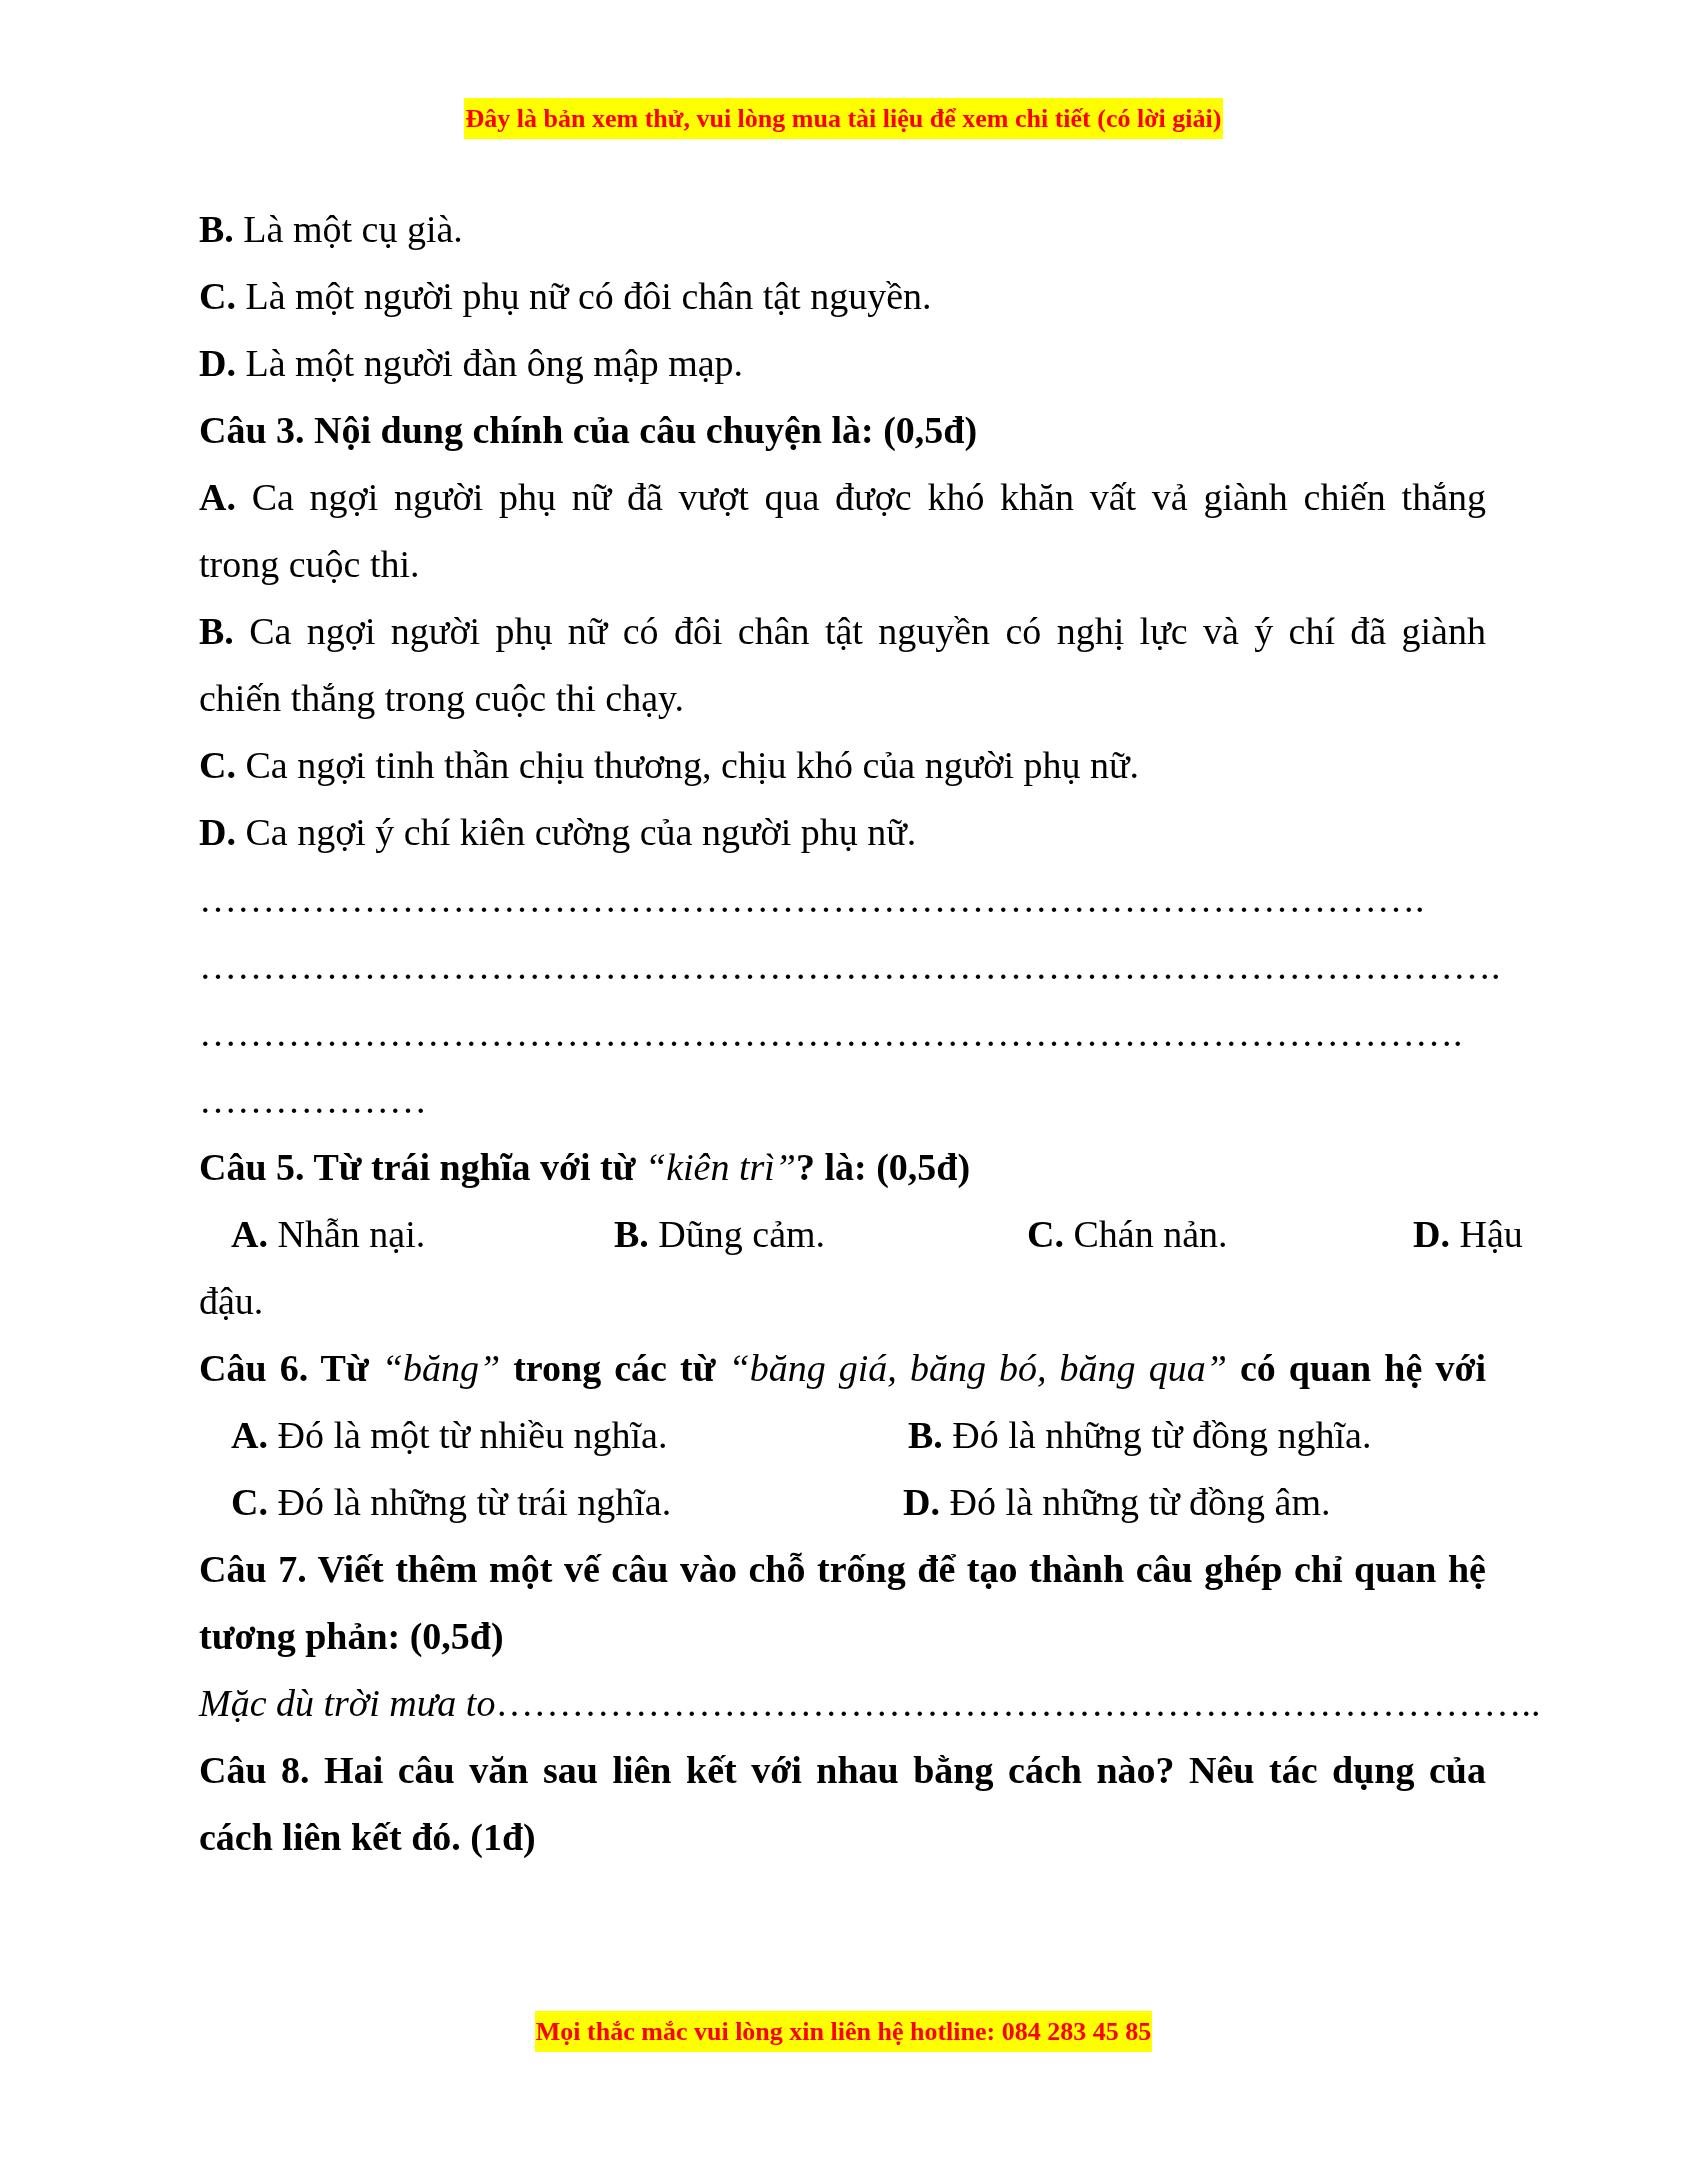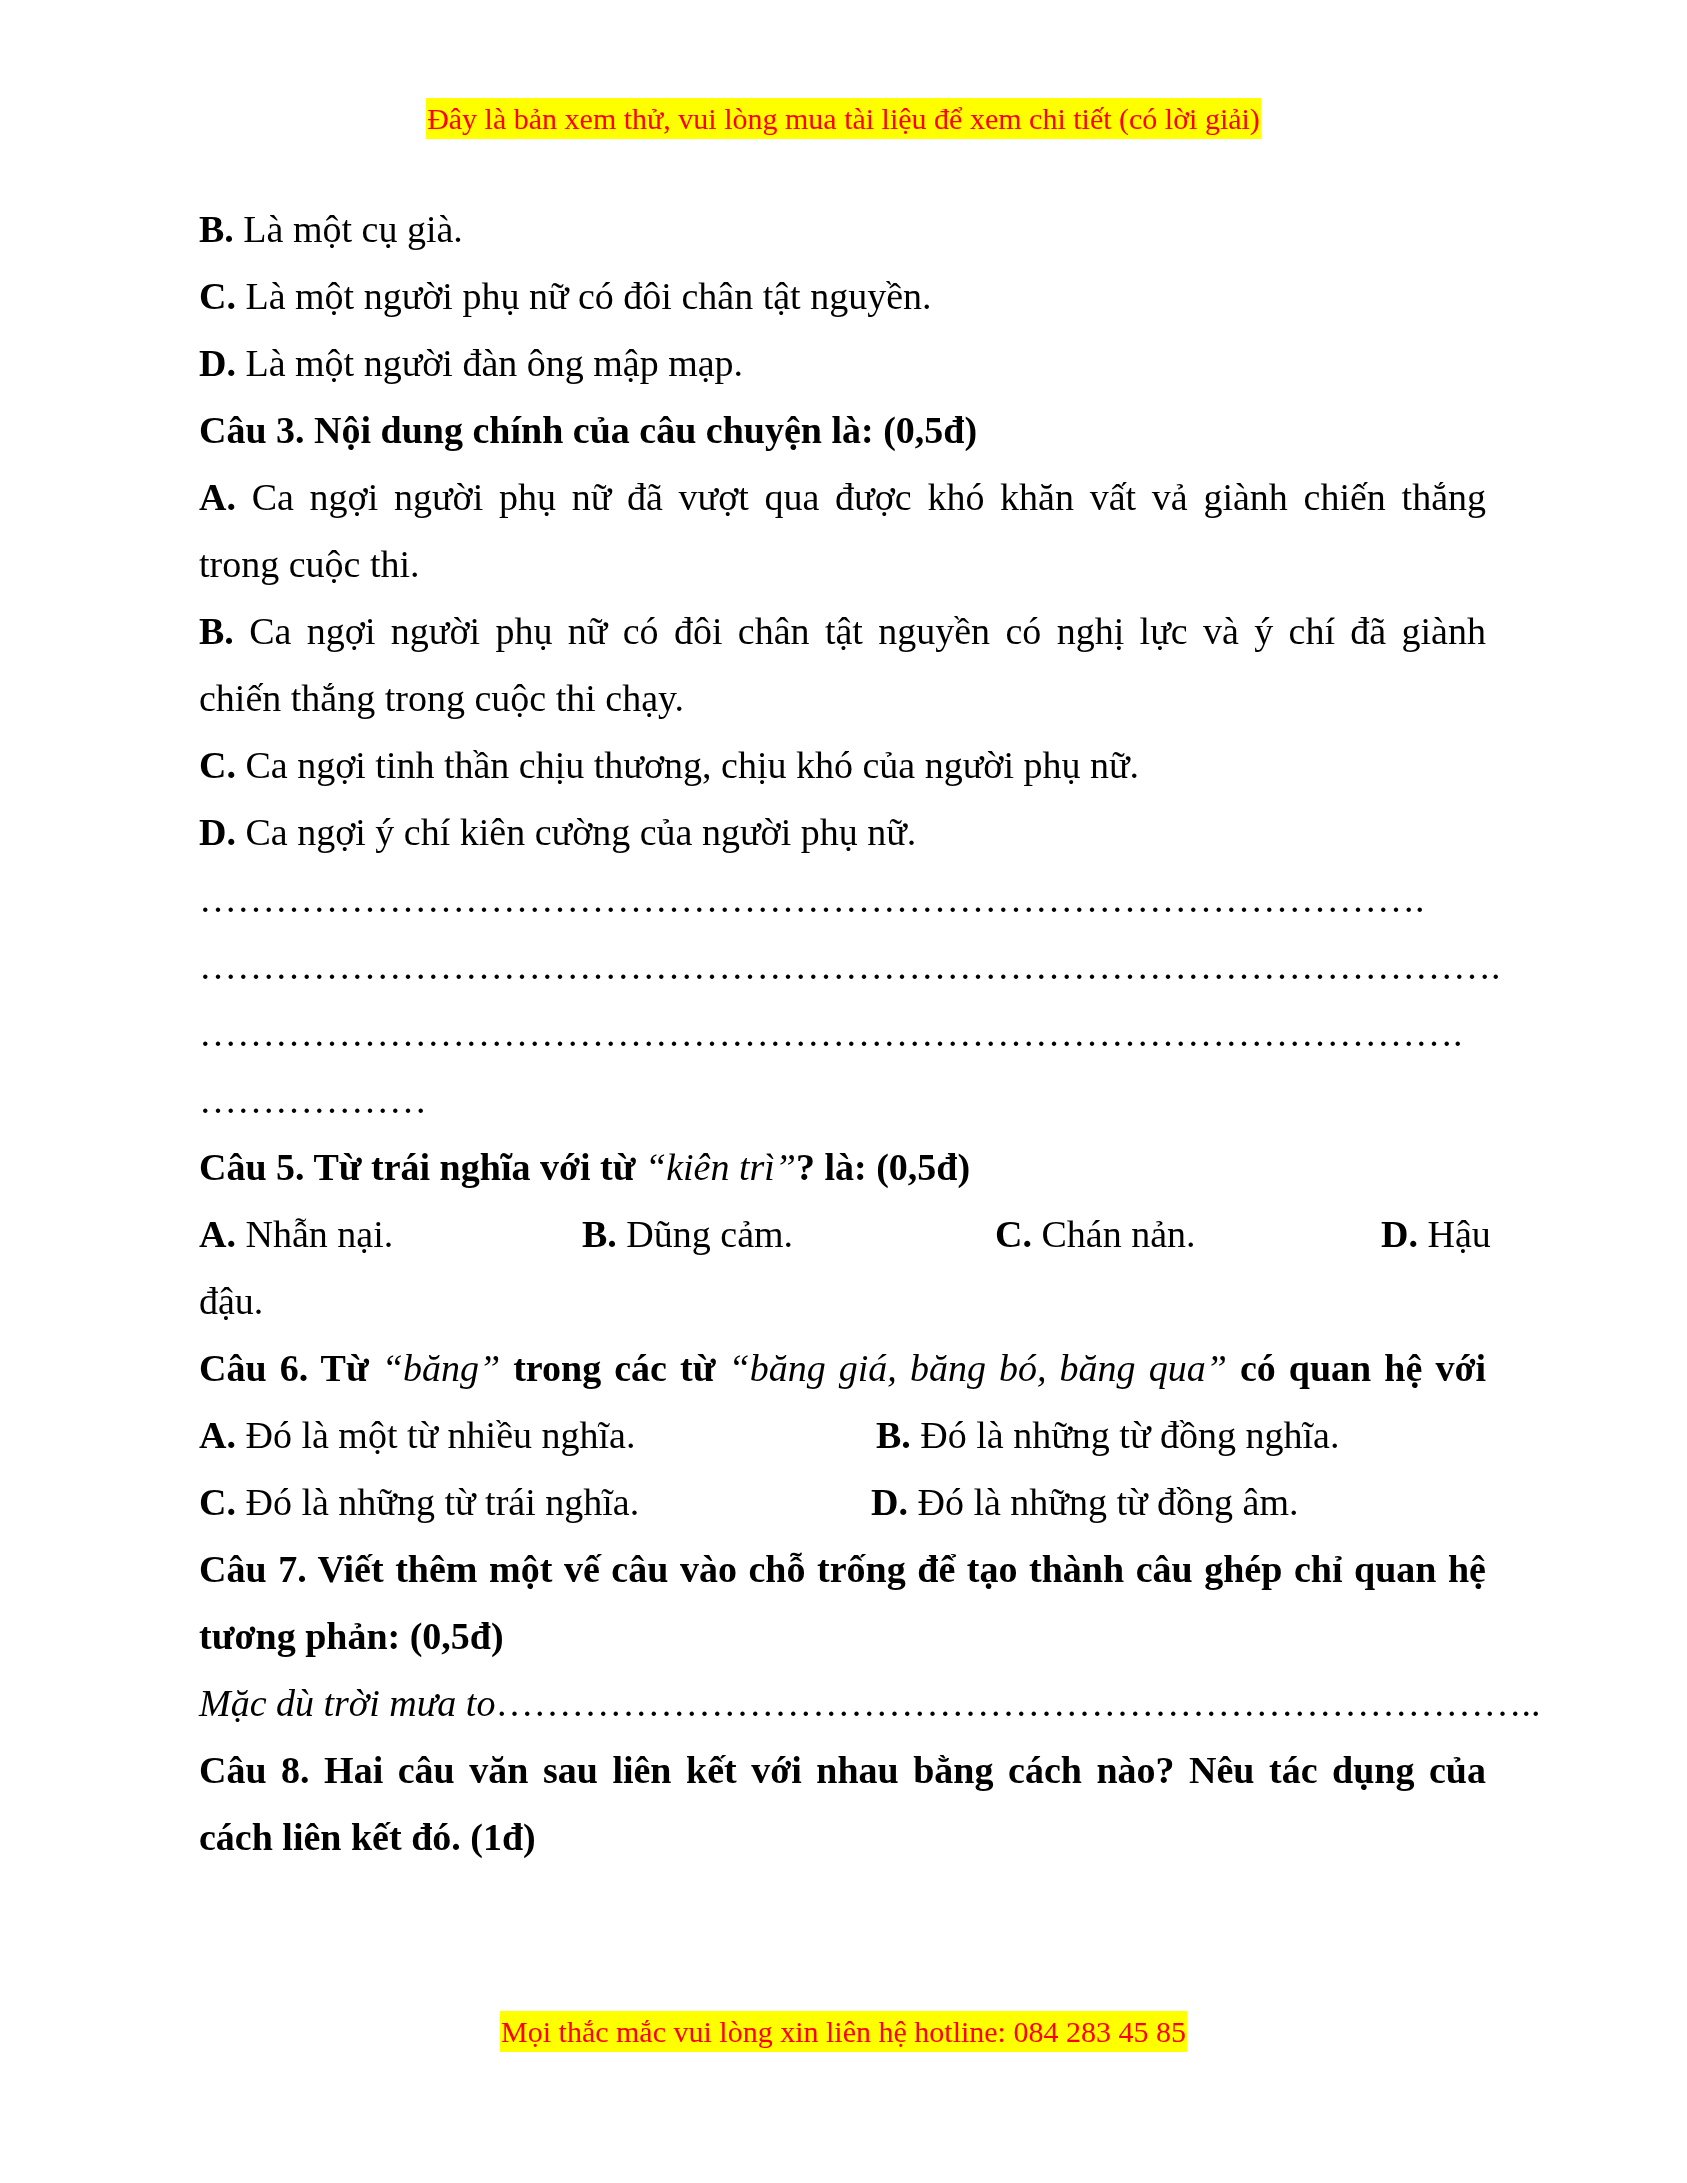--- a/index.html
+++ b/index.html
@@ -1,30 +1,30 @@
 <!DOCTYPE html>
 <html style="font-size:10.6px"><head>
 <meta charset="utf-8">
 <style>
   html, body { margin:0; padding:0; background:#ffffff; }
   body { width:1687px; height:2183px; position:relative; overflow:hidden;
          font-family:"Liberation Serif", serif; color:#000; }
   .banner { position:absolute; left:0; width:1687px; text-align:center; }
-  .banner span { background:#ffff00; color:#ff0000; font-weight:normal; font-size:30px;
+  .banner span { background:#ffff00; color:#ff0000; font-weight:bold; font-size:26px;
                  line-height:41px; display:inline-block; padding:0 1.3px; }
   #hdr { top:98px; }
   #ftr { top:2011px; }
   .body { position:absolute; left:199px; top:196px; width:1287px; font-size:38px; line-height:67px; }
   .line { height:67px; white-space:nowrap; position:relative; }
   .just { text-align:justify; text-align-last:justify; white-space:normal; }
   b.lbl { font-weight:bold; }
   .q { font-weight:bold; }
   i { }
   .q i { font-weight:normal; }
-  .col { position:absolute; top:0; }
+  .col { position:absolute; top:0;margin-left:32px; }
   .dots { letter-spacing:0; }
 </style>
 </head>
 <body>
 
 <div id="hdr" class="banner">
   <span>Đây là bản xem thử, vui lòng mua tài liệu để xem chi tiết (có lời giải)</span>
 </div>
 
 <div class="body">

